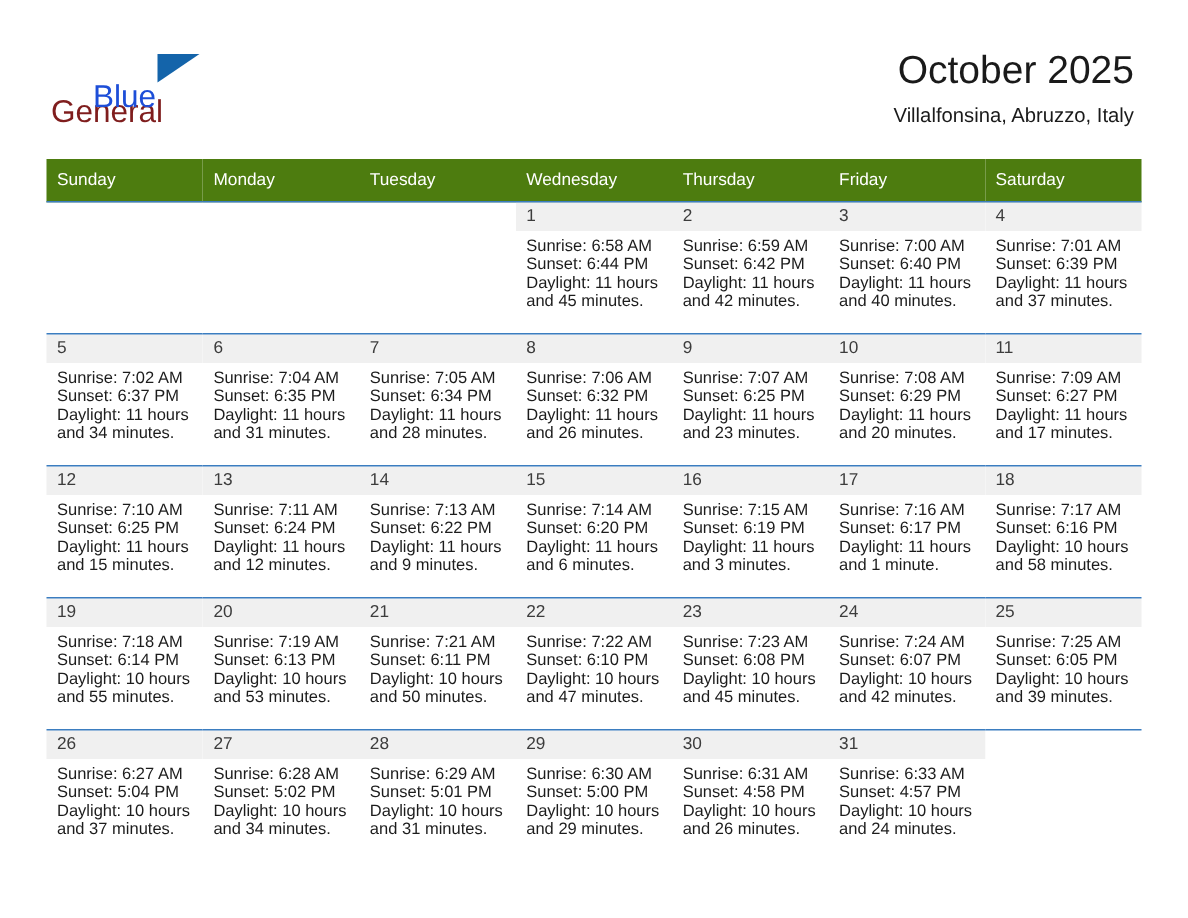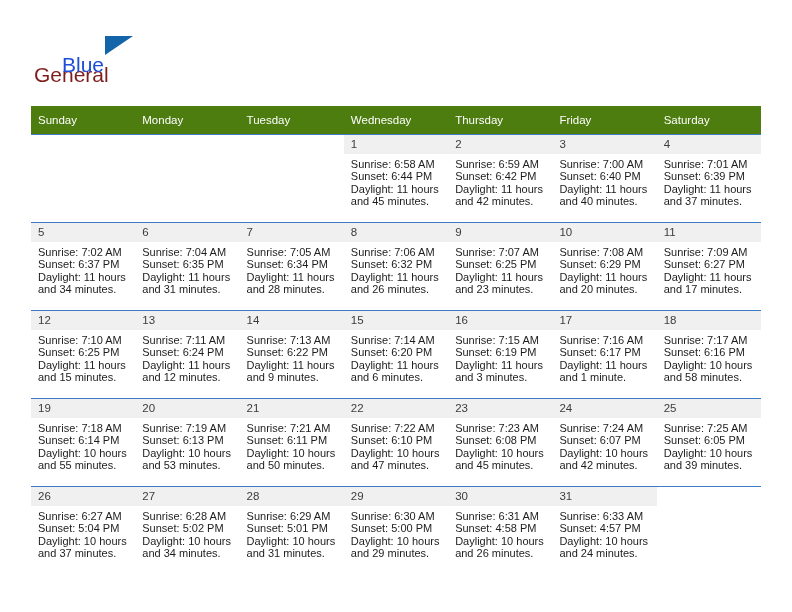--- a/index.html
+++ b/index.html
@@ -152,20 +152,24 @@
 
 <div class="page">
 
   <div class="header">
     <div class="logo">
       <span class="logo-general">General</span>
       <span class="logo-tri"></span>
       <span class="logo-blue">Blue</span>
     </div>
 
+    <div class="title-block">
+      <div class="cal-title">October 2025</div>
+      <div class="cal-subtitle">Villalfonsina, Abruzzo, Italy</div>
+    </div>
   </div>
 
   <div class="calendar">
     <table class="cal">
       <colgroup>
         <col>
           <col>
           <col>
           <col>
           <col>

